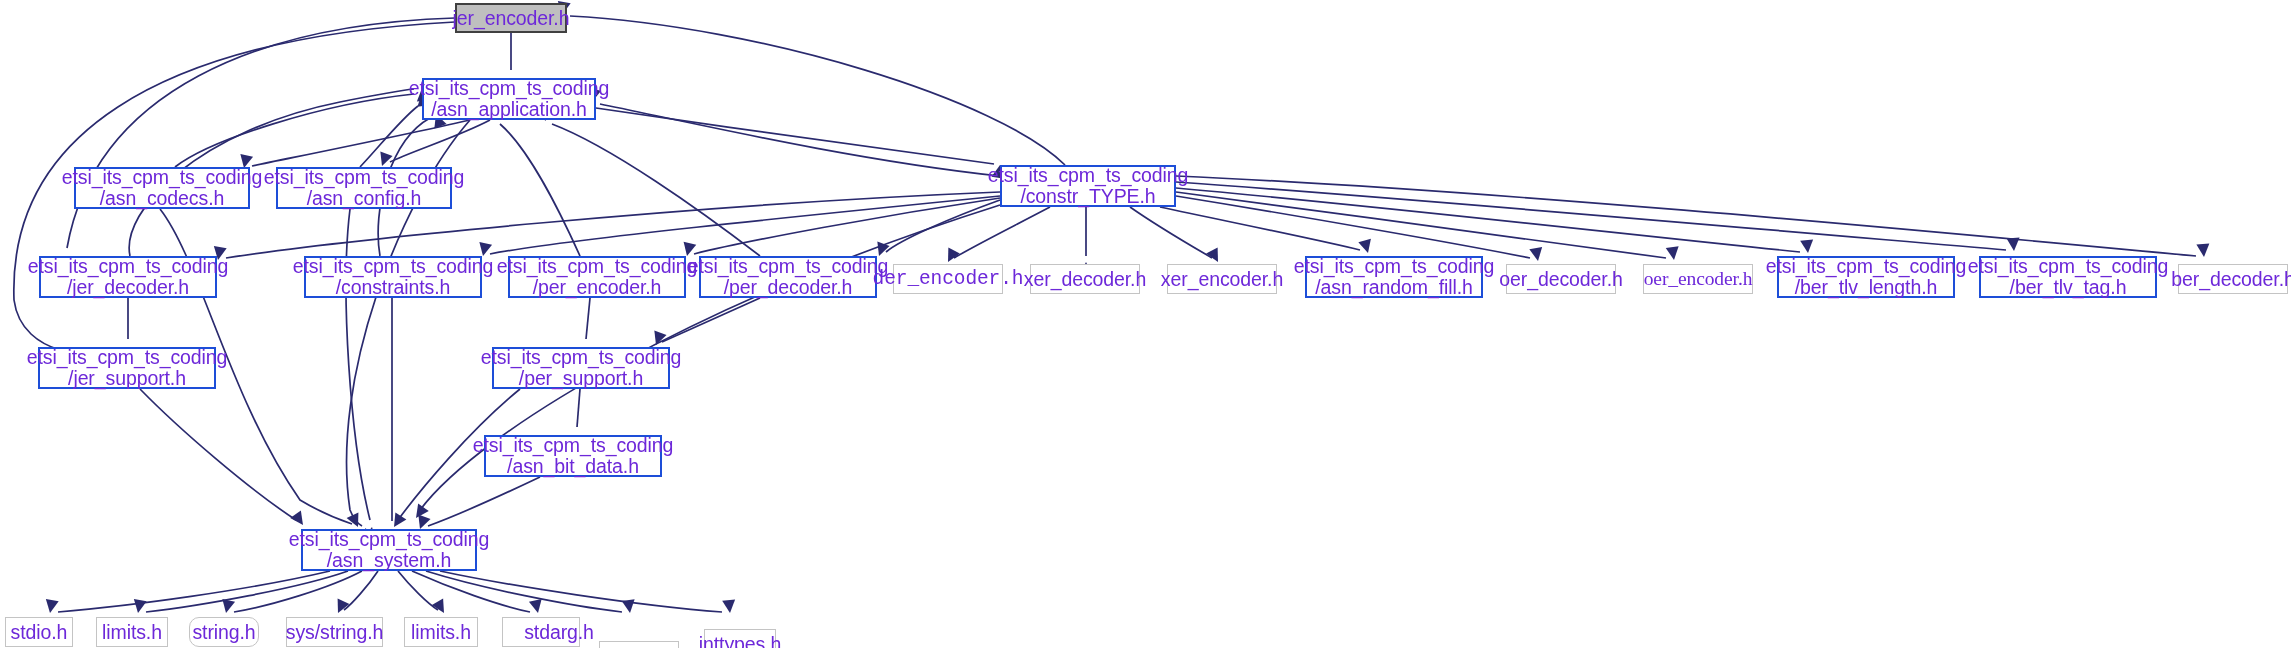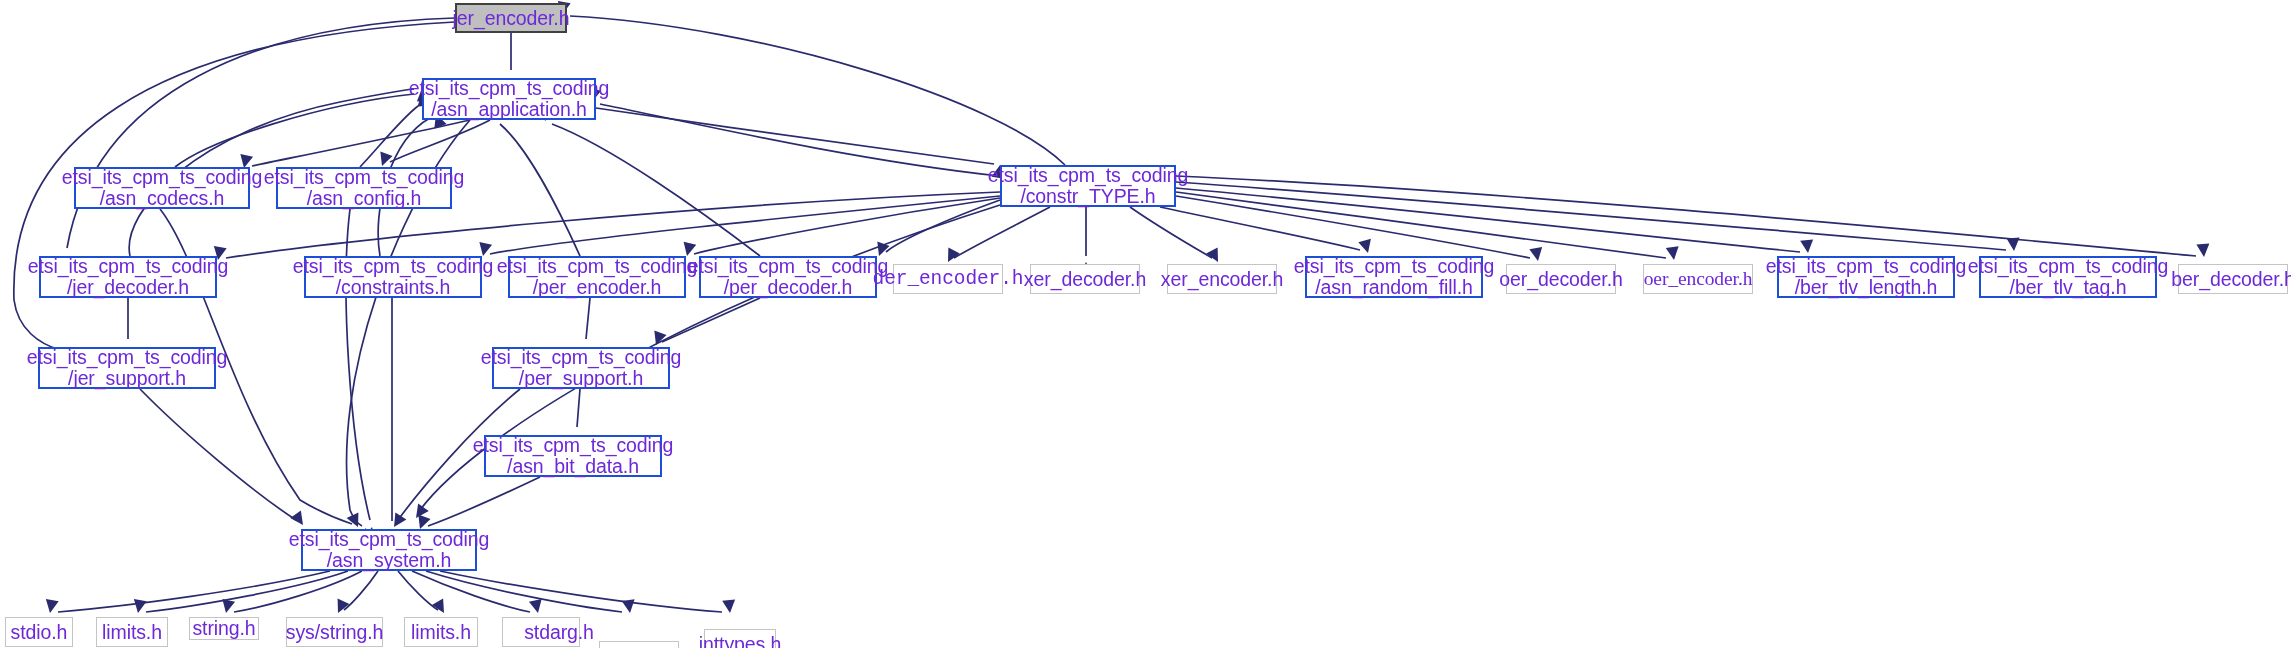--- a/index.html
+++ b/index.html
@@ -184,20 +184,20 @@
       <div class="gnode strong" style="left: 38px; top: 347px; width: 178px; height: 42px;"><span class="lbl">etsi_its_cpm_ts_coding
 /jer_support.h</span></div>
       <div class="gnode strong" style="left: 492px; top: 347px; width: 178px; height: 42px;"><span class="lbl">etsi_its_cpm_ts_coding
 /per_support.h</span></div>
       <div class="gnode strong" style="left: 484px; top: 435px; width: 178px; height: 42px;"><span class="lbl">etsi_its_cpm_ts_coding
 /asn_bit_data.h</span></div>
       <div class="gnode strong" style="left: 301px; top: 529px; width: 176px; height: 42px;"><span class="lbl">etsi_its_cpm_ts_coding
 /asn_system.h</span></div>
       <div class="gnode weak" style="left: 5px; top: 617px; width: 68px; height: 30px;"><span class="lbl">stdio.h</span></div>
       <div class="gnode weak" style="left: 96px; top: 617px; width: 72px; height: 30px;"><span class="lbl">limits.h</span></div>
-      <div class="gnode weak" style="left: 189px; top: 617px; width: 70px; height: 23px;"><span class="lbl">string.h</span></div>
+      <div class="gnode weak" style="left: 189px; top: 617px; width: 70px; height: 30px; border-radius: 10px;"><span class="lbl">string.h</span></div>
       <div class="gnode weak" style="left: 286px; top: 617px; width: 97px; height: 30px;"><span class="lbl">sys/string.h</span></div>
       <div class="gnode weak" style="left: 404px; top: 617px; width: 74px; height: 30px;"><span class="lbl">limits.h</span></div>
       <div class="gnode weak" style="left: 502px; top: 617px; width: 78px; height: 30px; padding-left: 36px;"><span class="lbl">stdarg.h</span></div>
       <div class="gnode weak" style="left: 599px; top: 641px; width: 80px; height: 30px;"><span class="lbl">stddef.h</span></div>
       <div class="gnode weak" style="left: 704px; top: 617px; width: 72px; height: 30px; margin-top: 12px;"><span class="lbl">inttypes.h</span></div>
     </div>
 </div>
 
 </body></html>

